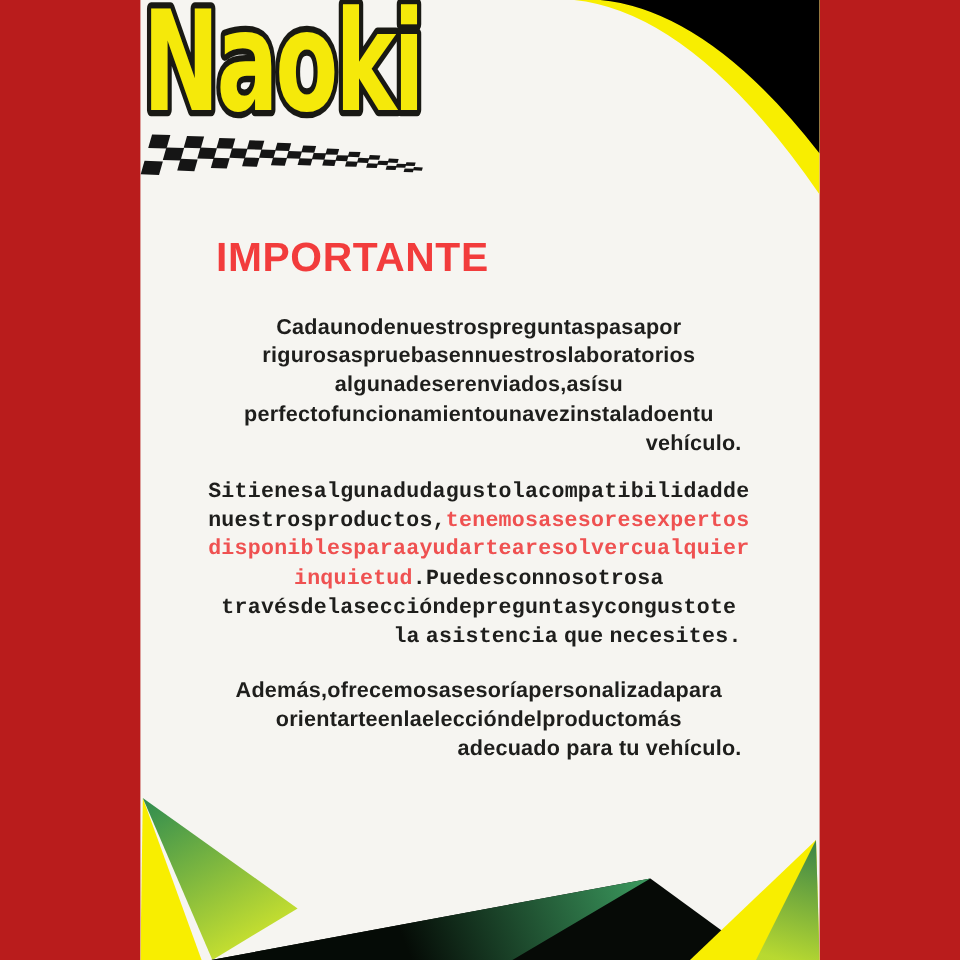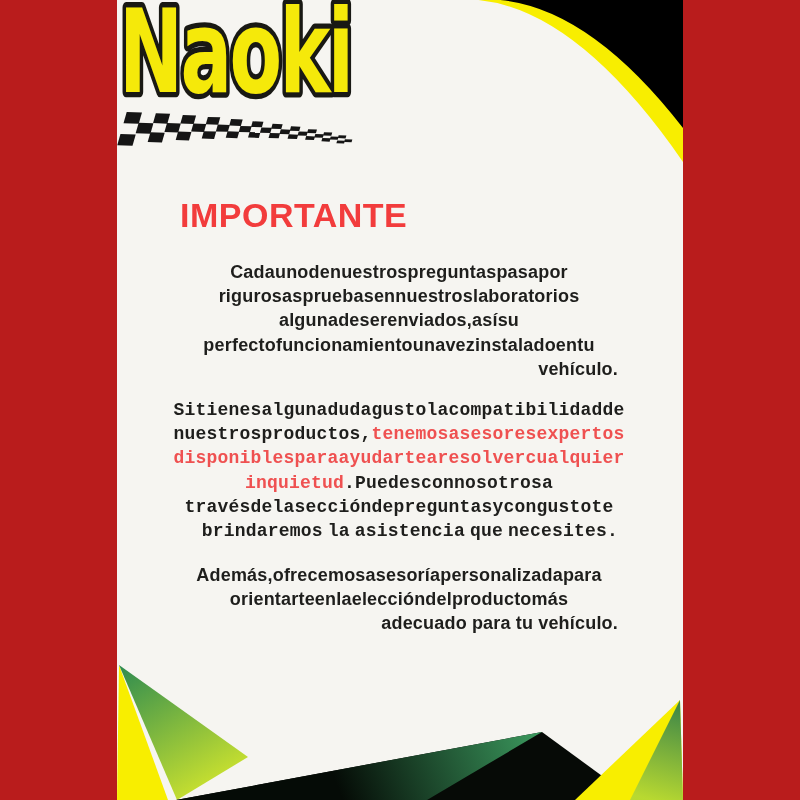--- a/index.html
+++ b/index.html
@@ -175,21 +175,20 @@
             <span class="word"><span class="blk">la</span></span>
             <span class="word"><span class="blk">sección</span></span>
             <span class="word"><span class="blk">de</span></span>
             <span class="word"><span class="blk">preguntas</span></span>
             <span class="word"><span class="blk">y</span></span>
             <span class="word"><span class="blk">con</span></span>
             <span class="word"><span class="blk">gusto</span></span>
             <span class="word"><span class="blk">te</span></span>
           </div>
           <div class="line left">
-            <span class="word"><span class="blk">brindaremos</span></span>
             <span class="word"><span class="blk">la</span></span>
             <span class="word"><span class="blk">asistencia</span></span>
             <span class="word"><span class="blk">que</span></span>
             <span class="word"><span class="blk">necesites.</span></span>
           </div>
         </div>
         <div class="para">
           <div class="line">
             <span class="word"><span class="blk">Además,</span></span>
             <span class="word"><span class="blk">ofrecemos</span></span>

